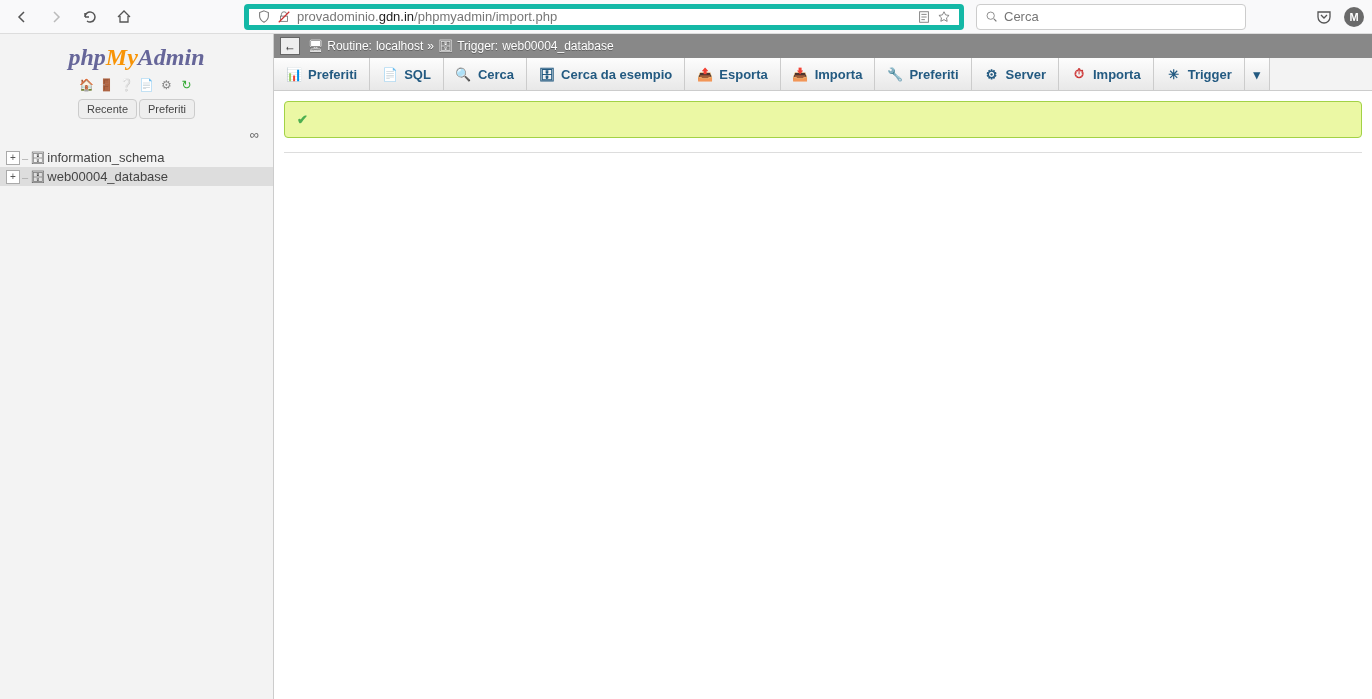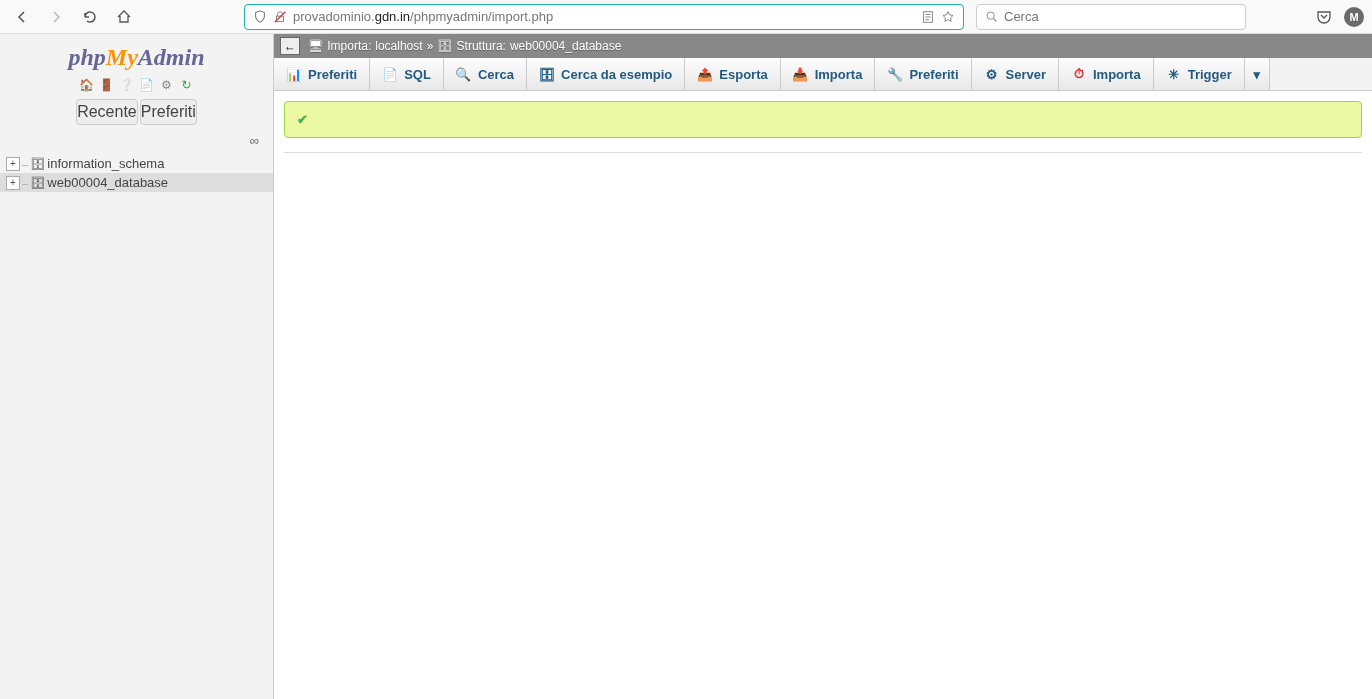--- a/index.html
+++ b/index.html
@@ -2,39 +2,39 @@
 <html><head>
 <meta charset="utf-8">
 <style>
 * { margin: 0; padding: 0; box-sizing: border-box; }
 body { font-family: sans-serif; font-size: 13px; color: #444; background: #fff; width: 1372px; height: 699px; overflow: hidden; }
 
 
 .browser-bar { height: 34px; background: #f9f9fa; border-bottom: 1px solid #ddd; display: flex; align-items: center; padding: 0 8px; gap: 6px; }
 .nav-btn { width: 28px; height: 28px; display: flex; align-items: center; justify-content: center; color: #5a5a5a; border-radius: 4px; cursor: pointer; }
 .nav-btn.disabled { color: #bbb; }
-.url-bar { flex: 0 0 720px; height: 26px; background: #fff; border: 1px solid #14b8a6; border-radius: 4px; display: flex; align-items: center; padding: 0 8px; gap: 6px; margin-left: 100px; }
+.url-bar { flex: 0 0 720px; height: 26px; background: #fff; border: 5px solid #14b8a6; border-radius: 4px; display: flex; align-items: center; padding: 0 8px; gap: 6px; margin-left: 100px; }
 .url-text { flex: 1; color: #777; font-size: 13px; }
 .url-text .bold { color: #222; font-weight: 400; }
 .search-bar { width: 270px; height: 26px; background: #fff; border: 1px solid #ccc; border-radius: 4px; display: flex; align-items: center; padding: 0 8px; gap: 6px; margin-left: 6px; }
 .search-bar input { border: none; outline: none; flex: 1; font-size: 13px; }
 .right-icons { margin-left: auto; display: flex; gap: 12px; align-items: center; }
 .avatar { width: 20px; height: 20px; border-radius: 50%; background: #6a6a6a; color: #fff; display: flex; align-items: center; justify-content: center; font-size: 11px; font-weight: bold; }
 
 
 .app { display: flex; height: calc(699px - 34px); }
 .sidebar { width: 274px; background: #f3f3f3; border-right: 1px solid #ccc; display: flex; flex-direction: column; align-items: center; }
 .logo { font-family: Georgia, serif; font-size: 24px; font-style: italic; font-weight: bold; margin: 10px 0 6px; }
 .logo .php { color: #666699; }
 .logo .my { color: #f89406; }
 .logo .admin { color: #666699; }
 .mini-icons { display: flex; gap: 4px; margin-bottom: 6px; }
 .mini-icons span { width: 16px; height: 16px; display: inline-flex; align-items: center; justify-content: center; font-size: 12px; }
 .tab-row { display: flex; gap: 2px; margin-bottom: 4px; width: 100%; justify-content: center; }
-.side-tab { padding: 3px 0; background: #eee; border: 1px solid #ccc; border-radius: 4px; font-size: 16px; cursor: pointer; }
+.side-tab { padding: 3px 8px; background: #eee; border: 1px solid #ccc; border-radius: 4px; font-size: 11px; cursor: pointer; }
 .link-icon { align-self: flex-end; margin: 4px 14px 6px 0; font-size: 13px; color: #666; }
 .db-tree { width: 100%; }
 .db-item { display: flex; align-items: center; gap: 2px; padding: 2px 6px; font-size: 13px; cursor: pointer; }
 .db-item.selected { background: #ddd; }
 .tree-exp { width: 14px; height: 14px; border: 1px solid #aaa; background: #fff; display: inline-flex; align-items: center; justify-content: center; font-size: 10px; line-height: 1; color: #555; }
 .tree-line { color: #aaa; font-size: 11px; }
 .db-icon { font-size: 12px; }
 
 
 .content { flex: 1; background: #fff; display: flex; flex-direction: column; }
@@ -161,25 +161,25 @@
         <span class="db-icon">🗄</span>
         <span>web00004_database</span>
       </div>
     </div>
   </div>
 
   <div class="content">
     <div class="breadcrumb">
       <span class="bc-back">←</span>
       <span>🖥</span>
-      <span>Importa:</span>
+      <span>Routine:</span>
       <span>localhost</span>
       <span>»</span>
       <span>🗄</span>
-      <span>Struttura:</span>
+      <span>Trigger:</span>
       <span>web00004_database</span>
     </div>
 
     <div class="tabs">
       <div class="tab">
           <span class="ticon">📊</span>
           <span>Preferiti</span>
         </div>
       <div class="tab">
           <span class="ticon">📄</span>

